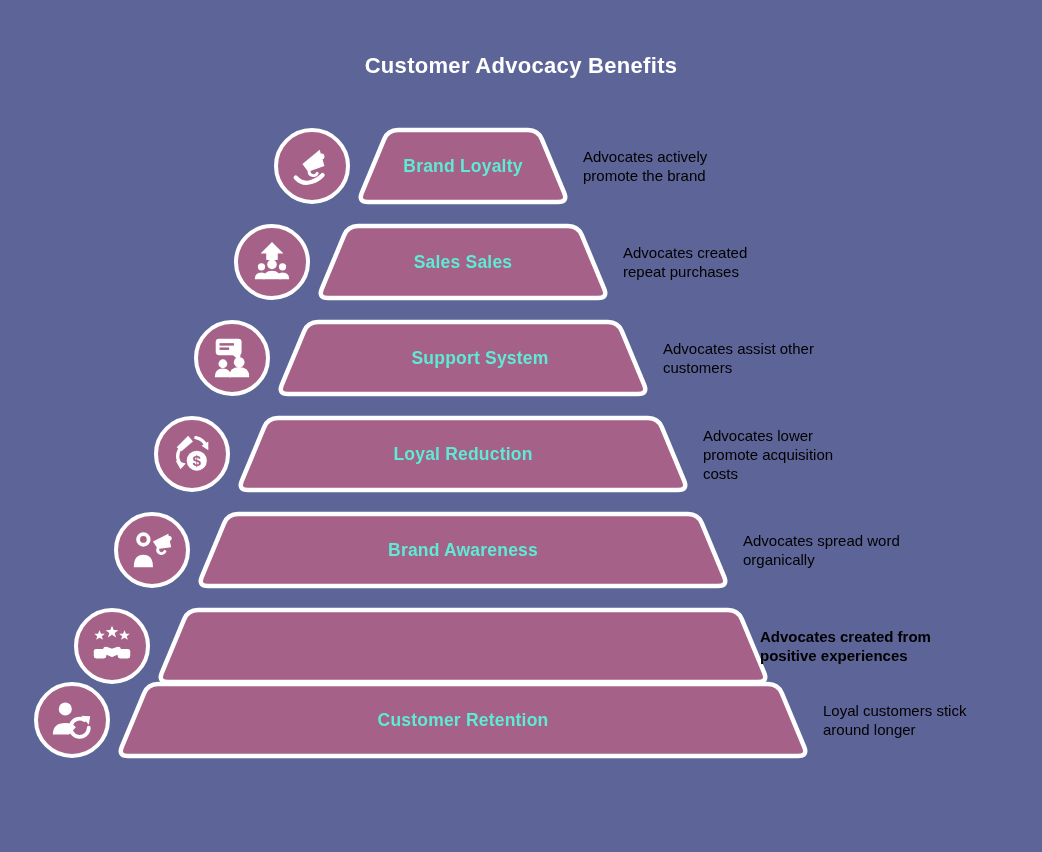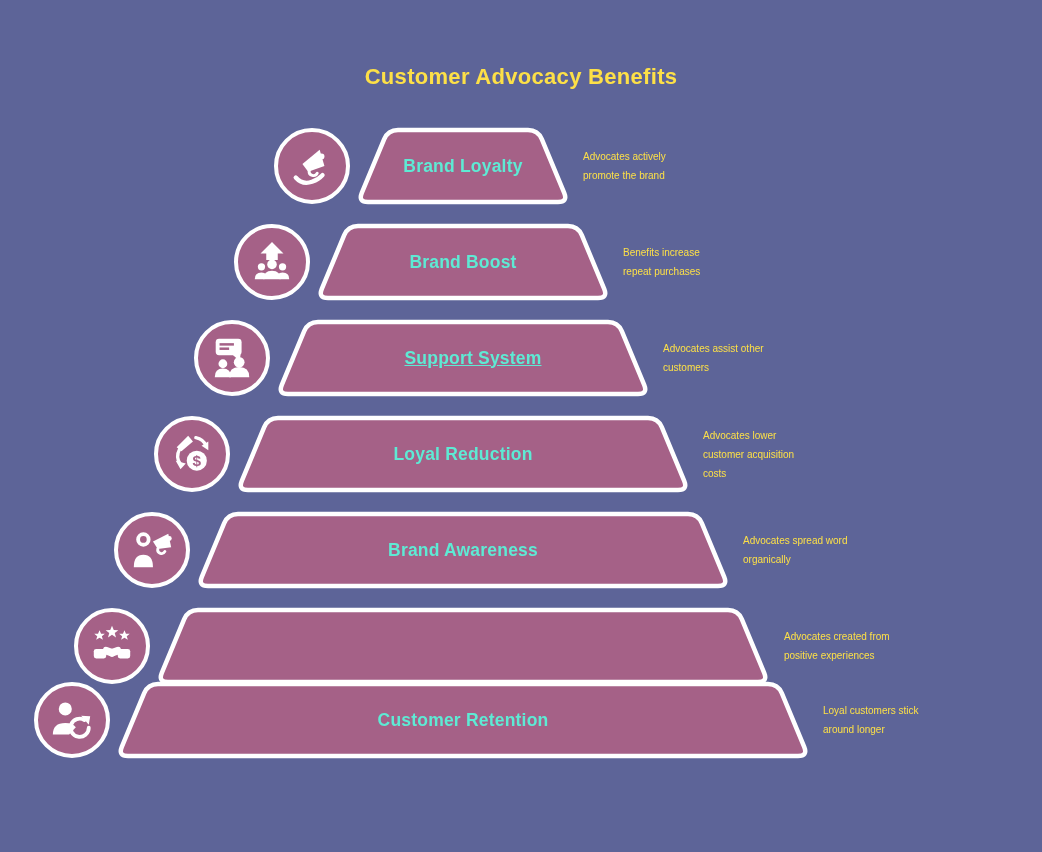--- a/index.html
+++ b/index.html
@@ -4,23 +4,23 @@
 <style>
   html,body{margin:0;padding:0;}
   #canvas{
     position:relative;
     width:1042px;height:852px;
     background:var(--bg,#5d6498);
     font-family:"Liberation Sans", sans-serif;
     overflow:hidden;
   }
   .page-title{
-    position:absolute;left:0;right:0;top:64px;
+    position:absolute;left:0;right:0;top:53px;
     text-align:center;
-    color:#fde047;font-size:22px;font-weight:bold;
+    color:#ffffff;font-size:22px;font-weight:bold;
     letter-spacing:.3px;
   }
   .row{position:absolute;left:0;width:100%;height:72px;}
   .icon-circle{
     position:absolute;width:76px;height:76px;
     box-sizing:border-box;
     border:4px solid #fff;border-radius:50%;
     background:var(--shape,#a56187);
     display:flex;align-items:center;justify-content:center;
   }
@@ -29,21 +29,21 @@
   .level-label{
     position:absolute;height:72px;
     display:flex;align-items:center;justify-content:center;
     color:#5eead4;font-size:17.5px;font-weight:bold;
     letter-spacing:.2px;
     pointer-events:none;
   }
   .level-desc{
     position:absolute;height:72px;width:200px;
     display:flex;align-items:center;
-    color:#fde047;font-size:10px;font-weight:500;
+    color:#000000;font-size:15px;font-weight:500;
     line-height:19px;white-space:pre-line;
   }
 </style>
 </head>
 <body>
 
 <div id="canvas" style="--bg: #5d6498; --shape: #a56187;">
   <div class="page-title">Customer Advocacy Benefits</div>
   <div id="pyramid">
       <div class="row" style="top: 130px;">
@@ -70,62 +70,62 @@
             <path d="M6 42 q0 -7 7 -7 q3.5 0 5 2.2 L16 42 Z" fill="#fff"></path>
             <circle cx="35" cy="29" r="3.8" fill="#fff"></circle>
             <path d="M42 42 q0 -7 -7 -7 q-3.5 0 -5 2.2 L32 42 Z" fill="#fff"></path>
             <circle cx="24" cy="26.5" r="5" fill="#fff"></circle>
             <path d="M15 42 q0 -9 9 -9 q9 0 9 9 Z" fill="#fff"></path>
           </svg>
         </div>
         <svg class="trap-svg" width="300" height="82" style="left: 313px; top: -5px;">
           <path d="M31.2 14.2 Q35 5 45.0 5.0 L255.0 5.0 Q265 5 268.8 14.2 L291.2 67.8 Q295 77 285.0 77.0 L15.0 77.0 Q5 77 8.8 67.8 Z" fill="#a56187" stroke="#ffffff" stroke-width="4.5" stroke-linejoin="round"></path>
         </svg>
-        <div class="level-label" style="left: 313px; width: 300px;">Brand Boost</div>
-        <div class="level-desc" style="left: 623px;">Benefits increase
+        <div class="level-label" style="left: 313px; width: 300px;">Sales Sales</div>
+        <div class="level-desc" style="left: 623px;">Advocates created
 repeat purchases</div>
       </div>
       <div class="row" style="top: 322px;">
         <div class="icon-circle" style="left: 194px; top: -2px;">
           <svg viewBox="0 0 48 48" aria-hidden="true">
             <rect x="7" y="4" width="27" height="17" rx="3.5" fill="#fff"></rect>
             <path d="M24 20 l8 7 1 -7 Z" fill="#fff"></path>
             <rect x="11" y="8.5" width="15" height="2.6" fill="#a56187"></rect>
             <rect x="11" y="13" width="10" height="2.6" fill="#a56187"></rect>
             <circle cx="14.5" cy="30" r="4.6" fill="#fff"></circle>
             <path d="M6 44 q0 -9 8.5 -9 q8.5 0 8.5 9 Z" fill="#fff"></path>
             <circle cx="31.5" cy="28.5" r="5.6" fill="#fff"></circle>
             <path d="M21 44 q0 -10.5 10.5 -10.5 q10.5 0 10.5 10.5 Z" fill="#fff"></path>
           </svg>
         </div>
         <svg class="trap-svg" width="380" height="82" style="left: 273px; top: -5px;">
           <path d="M31.2 14.2 Q35 5 45.0 5.0 L335.0 5.0 Q345 5 348.8 14.2 L371.2 67.8 Q375 77 365.0 77.0 L15.0 77.0 Q5 77 8.8 67.8 Z" fill="#a56187" stroke="#ffffff" stroke-width="4.5" stroke-linejoin="round"></path>
         </svg>
-        <div class="level-label" style="left: 283px; width: 380px; text-decoration: underline;">Support System</div>
+        <div class="level-label" style="left: 290px; width: 380px;">Support System</div>
         <div class="level-desc" style="left: 663px;">Advocates assist other
 customers</div>
       </div>
       <div class="row" style="top: 418px;">
         <div class="icon-circle" style="left: 154px; top: -2px;">
           <svg viewBox="0 0 48 48" aria-hidden="true">
             <path d="M8 17 L20 5 l5 6 -12 10 Z" fill="#fff"></path>
             <path d="M12 35 a15 15 0 0 1 -1 -16" stroke="#fff" stroke-width="3.5" fill="none" stroke-linecap="round"></path>
             <path d="M7 31 l5 9 5.5 -6 Z" fill="#fff"></path>
             <path d="M28 7 a15 15 0 0 1 11 9" stroke="#fff" stroke-width="3.5" fill="none" stroke-linecap="round"></path>
             <path d="M41 11 l0 9 -7 -4.5 Z" fill="#fff"></path>
             <circle cx="29" cy="31" r="10.5" fill="#fff"></circle>
             <text x="29" y="36.5" text-anchor="middle" font-size="16" font-weight="bold" fill="#a56187" font-family="Liberation Sans, sans-serif">$</text>
           </svg>
         </div>
         <svg class="trap-svg" width="460" height="82" style="left: 233px; top: -5px;">
           <path d="M31.2 14.2 Q35 5 45.0 5.0 L415.0 5.0 Q425 5 428.8 14.2 L451.2 67.8 Q455 77 445.0 77.0 L15.0 77.0 Q5 77 8.8 67.8 Z" fill="#a56187" stroke="#ffffff" stroke-width="4.5" stroke-linejoin="round"></path>
         </svg>
         <div class="level-label" style="left: 233px; width: 460px;">Loyal Reduction</div>
         <div class="level-desc" style="left: 703px;">Advocates lower
-customer acquisition
+promote acquisition
 costs</div>
       </div>
       <div class="row" style="top: 514px; padding-left: 44px;">
         <div class="icon-circle" style="left: 114px; top: -2px;">
           <svg viewBox="0 0 48 48" aria-hidden="true">
             <circle cx="15" cy="13" r="5.5" fill="none" stroke="#fff" stroke-width="4"></circle>
             <path d="M5 42 q0 -13 10 -13 q10 0 10 13 Z" fill="#fff"></path>
             <path d="M25 15 L41 7 L44 21 L30 23 Z" fill="#fff"></path>
             <circle cx="42" cy="12" r="2.6" fill="#fff"></circle>
             <path d="M30 23 a4 4 0 0 0 7.5 2.5" stroke="#fff" stroke-width="3" fill="none" stroke-linecap="round"></path>
@@ -148,21 +148,21 @@
               <rect x="5" y="27" width="13" height="10" rx="2.5"></rect>
               <rect x="30" y="27" width="13" height="10" rx="2.5"></rect>
               <rect x="14" y="26" width="14" height="8" rx="3.5" transform="rotate(18 21 30)"></rect>
               <rect x="20" y="26" width="14" height="8" rx="3.5" transform="rotate(-18 27 30)"></rect>
             </g>
           </svg>
         </div>
         <svg class="trap-svg" width="620" height="82" style="left: 153px; top: -5px;">
           <path d="M31.2 14.2 Q35 5 45.0 5.0 L575.0 5.0 Q585 5 588.8 14.2 L611.2 67.8 Q615 77 605.0 77.0 L15.0 77.0 Q5 77 8.8 67.8 Z" fill="#a56187" stroke="#ffffff" stroke-width="4.5" stroke-linejoin="round"></path>
         </svg>
-        <div class="level-desc" style="left: 784px;">Advocates created from
+        <div class="level-desc" style="left: 760px; font-weight: bold;">Advocates created from
 positive experiences</div>
       </div>
       <div class="row" style="top: 684px;">
         <div class="icon-circle" style="left: 34px; top: -2px;">
           <svg viewBox="0 0 48 48" aria-hidden="true">
             <circle cx="17" cy="12.5" r="6.8" fill="#fff"></circle>
             <path d="M4 39 q0 -12 13 -12 q8 0 11 4.5 L21 39 Z" fill="#fff"></path>
             <path d="M41.5 32 a9.5 9.5 0 1 1 -4.5 -8" stroke="#fff" stroke-width="4" fill="none" stroke-linecap="round"></path>
             <path d="M33.5 19.5 l9.5 0.5 -1.5 9 Z" fill="#fff"></path>
           </svg>

